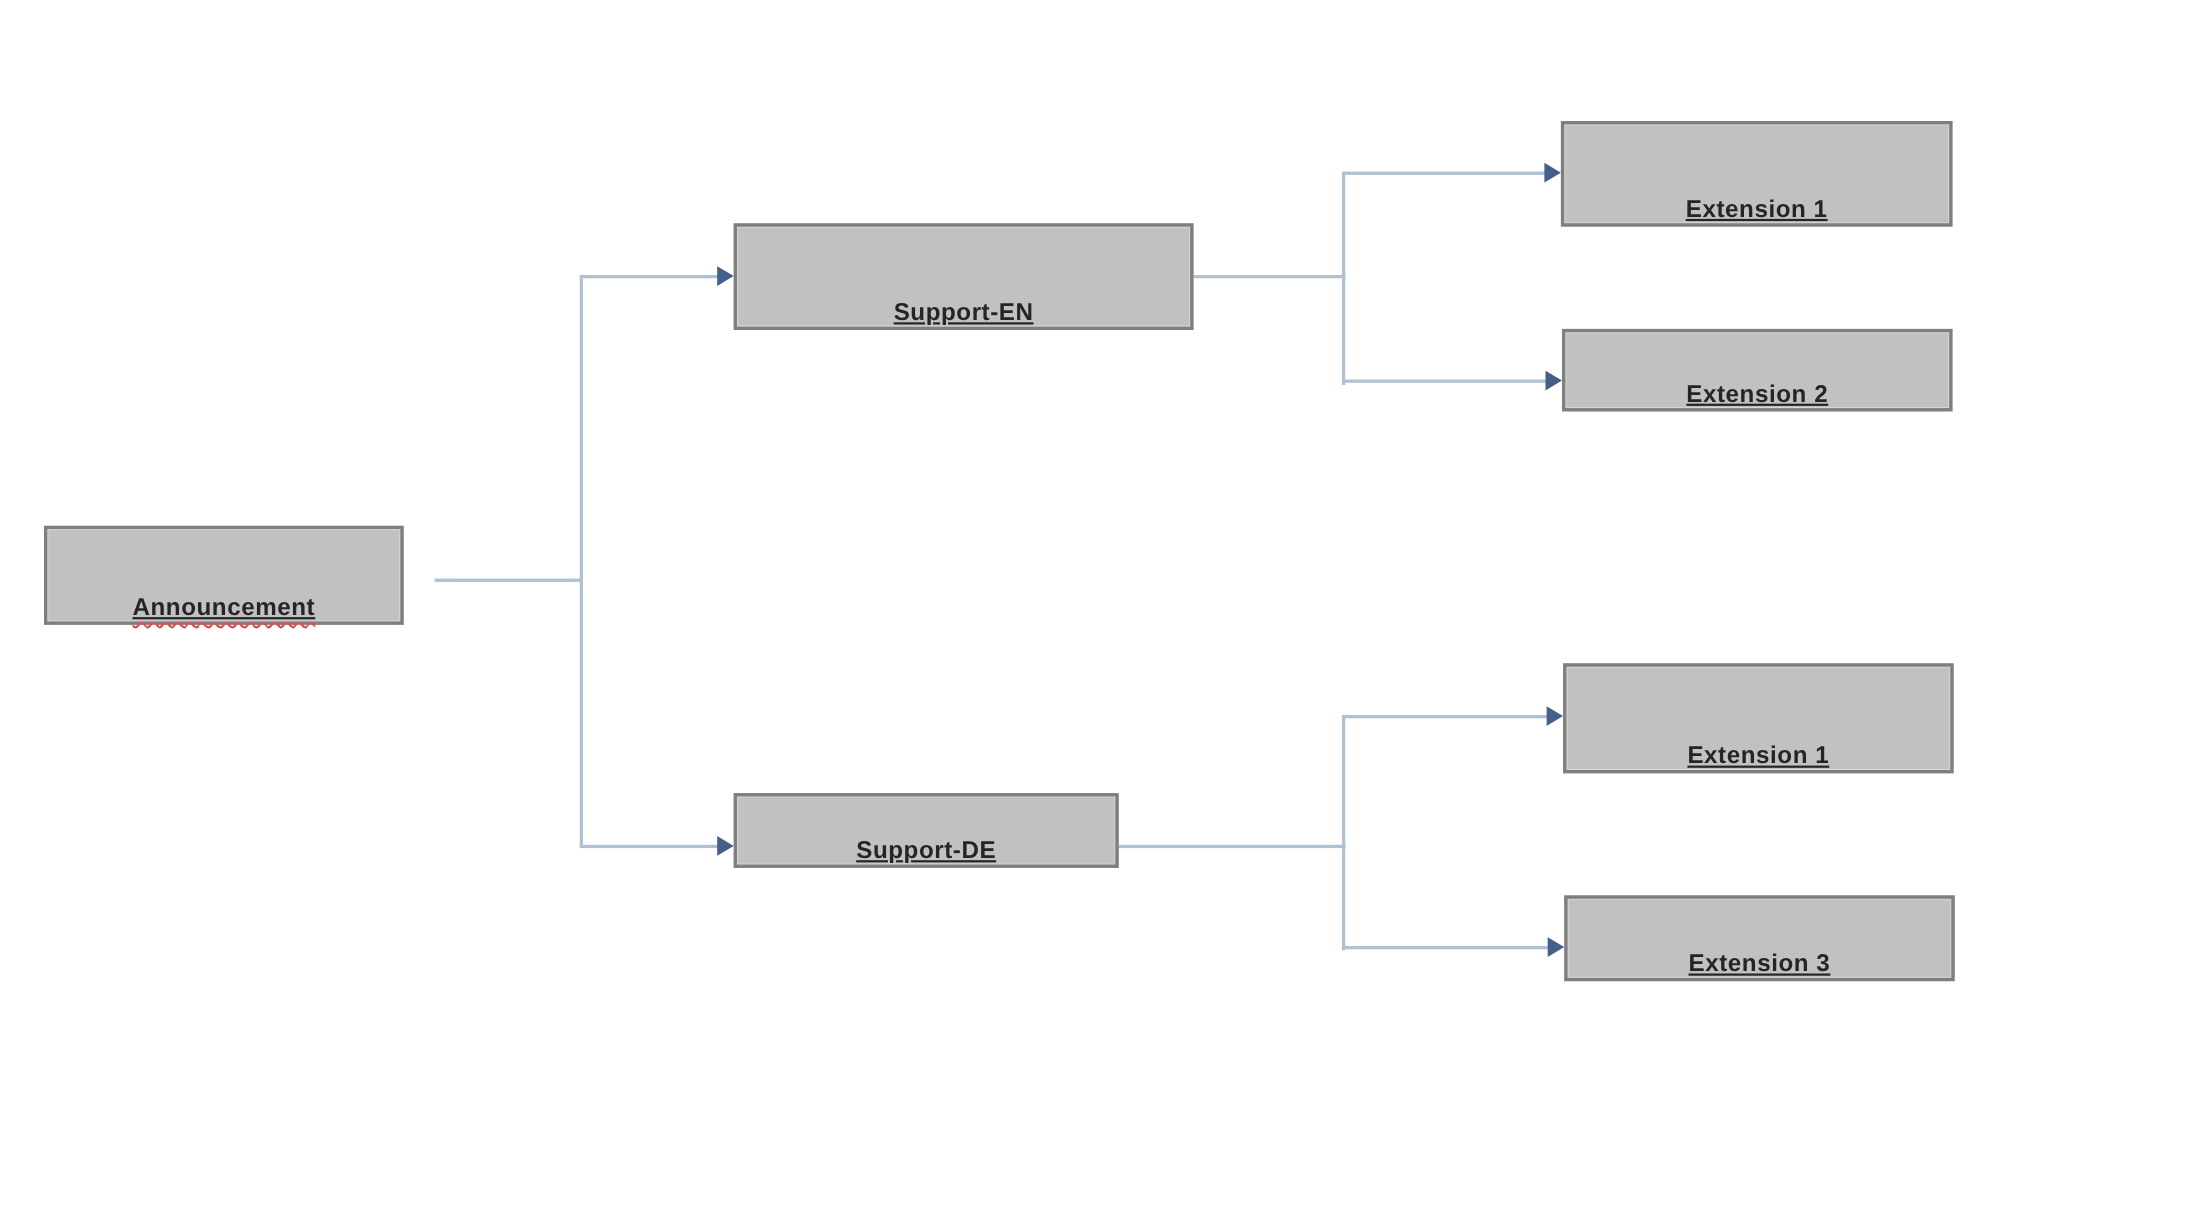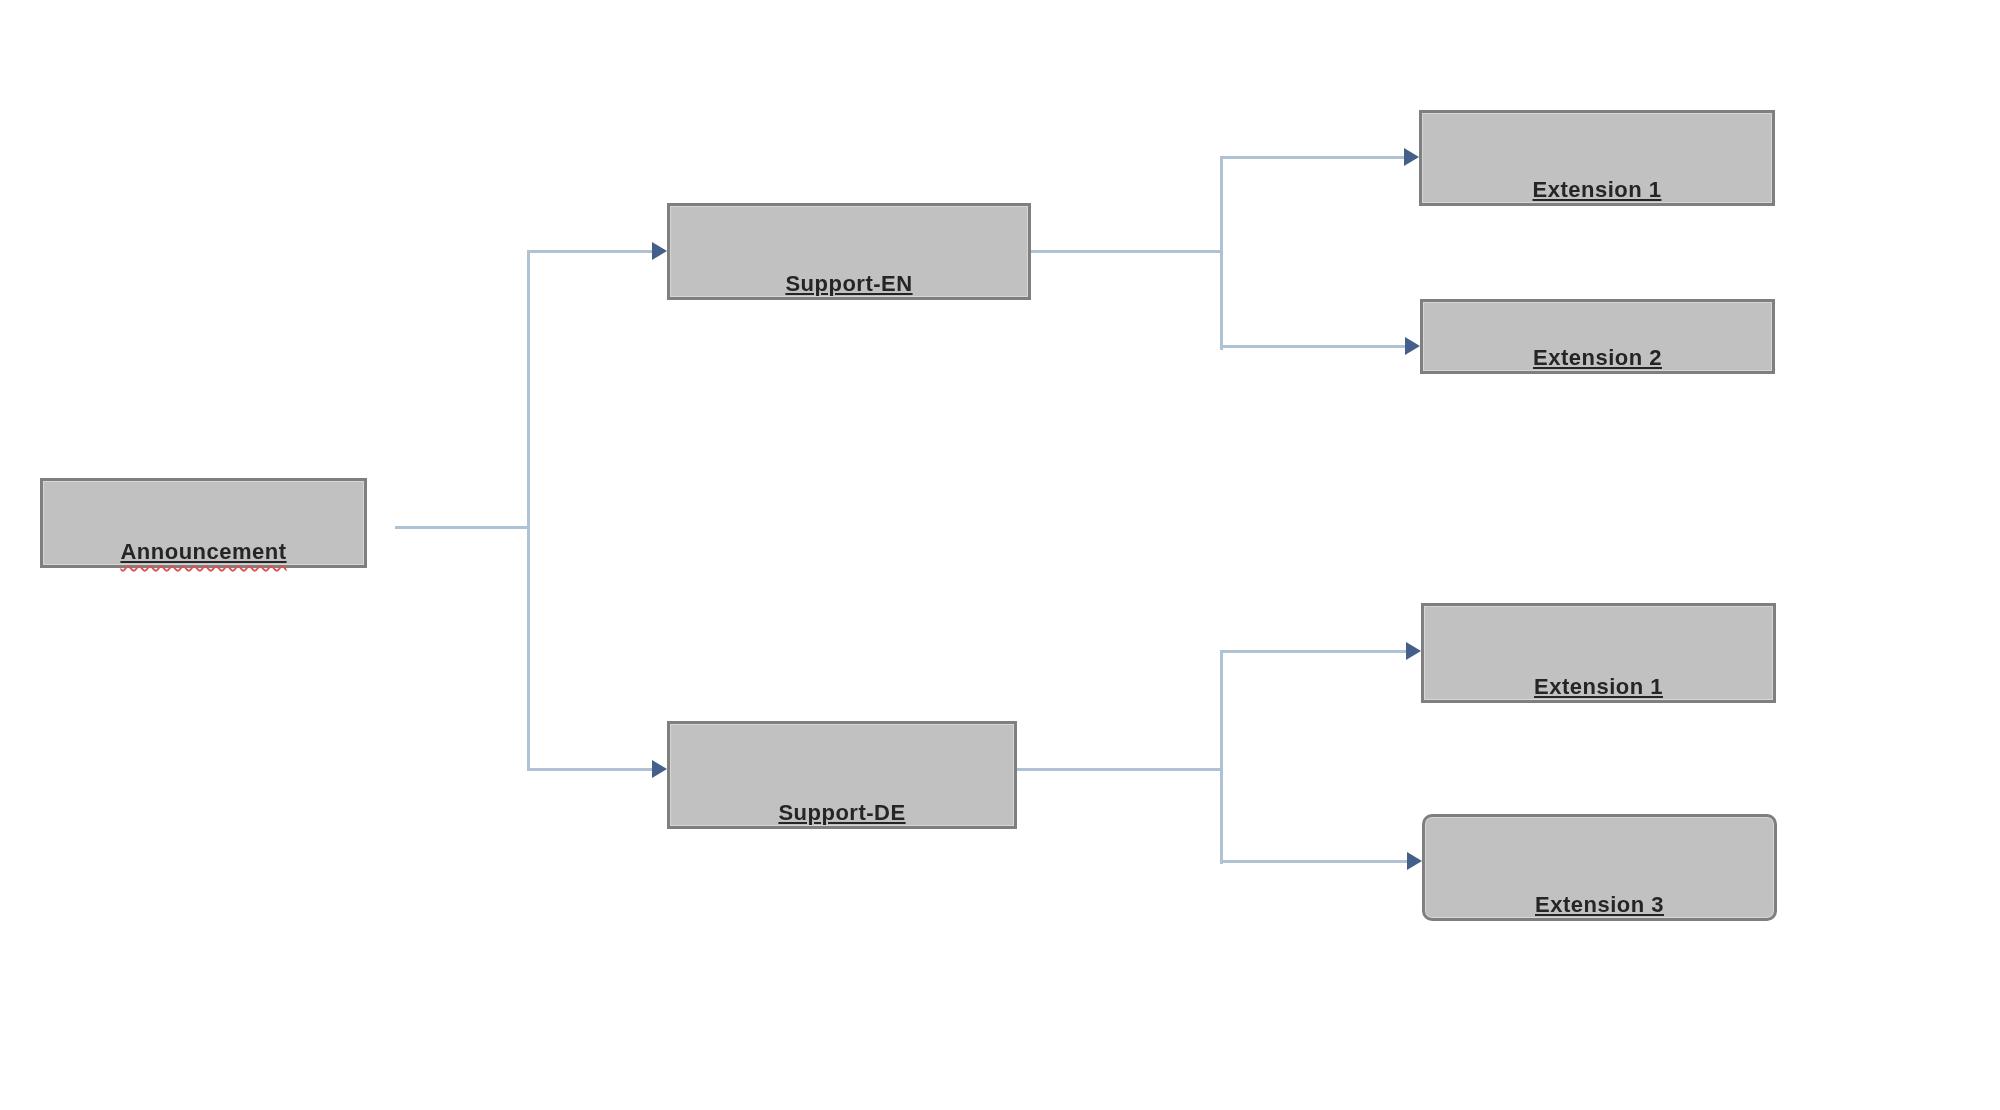--- a/index.html
+++ b/index.html
@@ -26,26 +26,26 @@
     align-items: flex-end;
     justify-content: center;
     color: var(--label-text, #252525);
     font-size: 22px;
     font-weight: 700;
     letter-spacing: 0.5px;
     box-shadow: inset 0 0 0 1px rgba(255,255,255,0.35);
     text-decoration: underline;
   }
   .n-announcement { left: 40px;  top: 478px; width: 327px; height: 90px; }
-  .n-support-en   { left: 667px; top: 203px; width: 364px; height: 97px; }
-  .n-support-de   { left: 667px; top: 721px; width: 350px; height: 108px; }
+  .n-support-en   { left: 667px; top: 203px; width: 418px; height: 97px; }
+  .n-support-de   { left: 667px; top: 721px; width: 350px; height: 68px; }
   .n-ext1-top     { left: 1419px; top: 110px; width: 356px; height: 96px; }
   .n-ext2         { left: 1420px; top: 299px; width: 355px; height: 75px; }
   .n-ext1-bot     { left: 1421px; top: 603px; width: 355px; height: 100px; }
-  .n-ext3         { left: 1422px; top: 814px; width: 355px; height: 107px; border-radius: 10px; }
+  .n-ext3         { left: 1422px; top: 814px; width: 355px; height: 78px; }
 
   .misspelled {
     text-decoration-line: underline;
     text-decoration-style: wavy;
     text-decoration-color: var(--spellcheck-underline, #e04f4f);
     text-decoration-thickness: 2px;
     text-underline-offset: 6px;
   }
 
   

